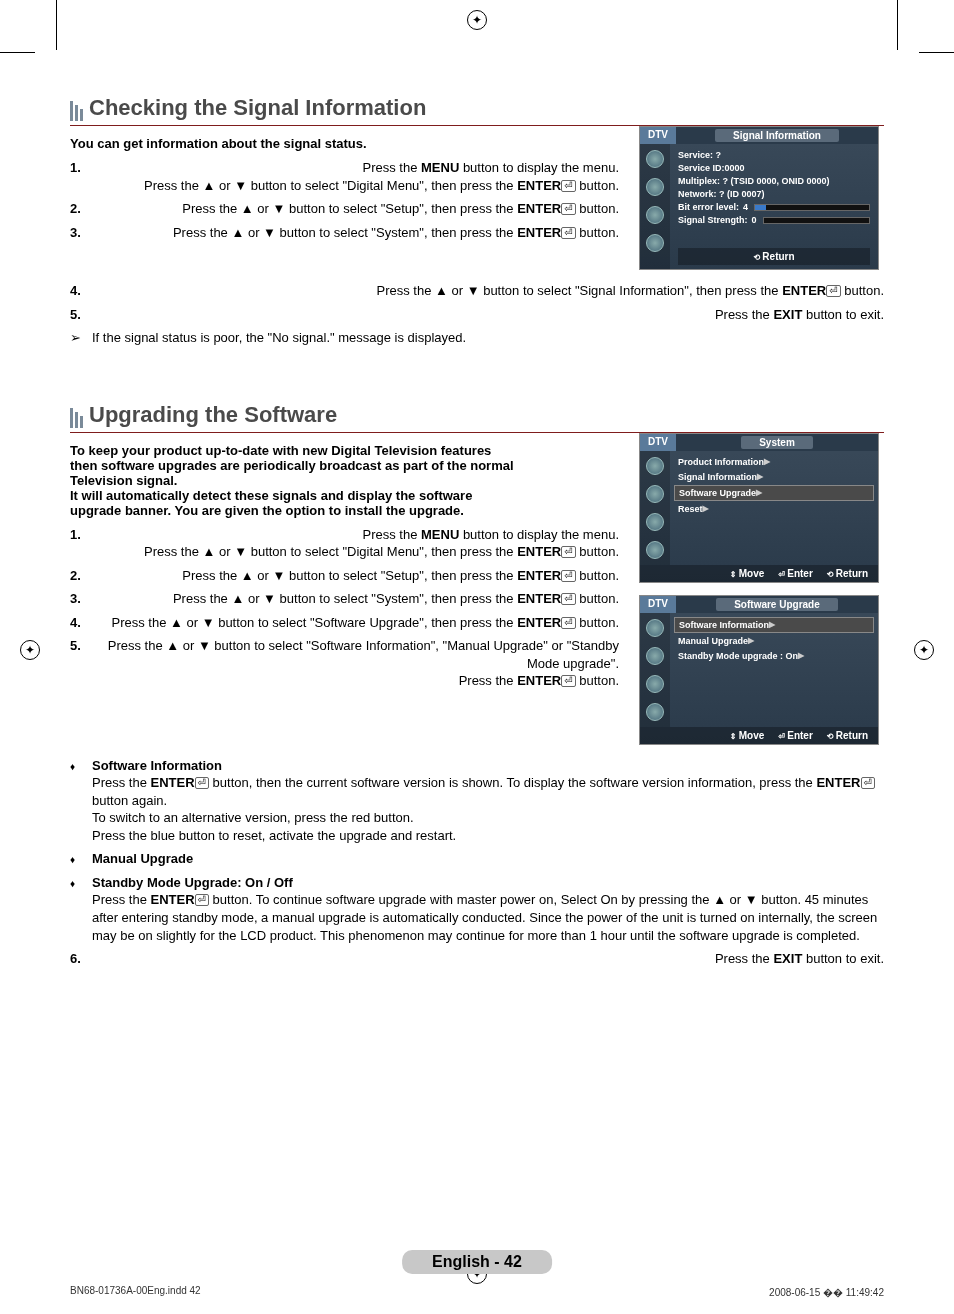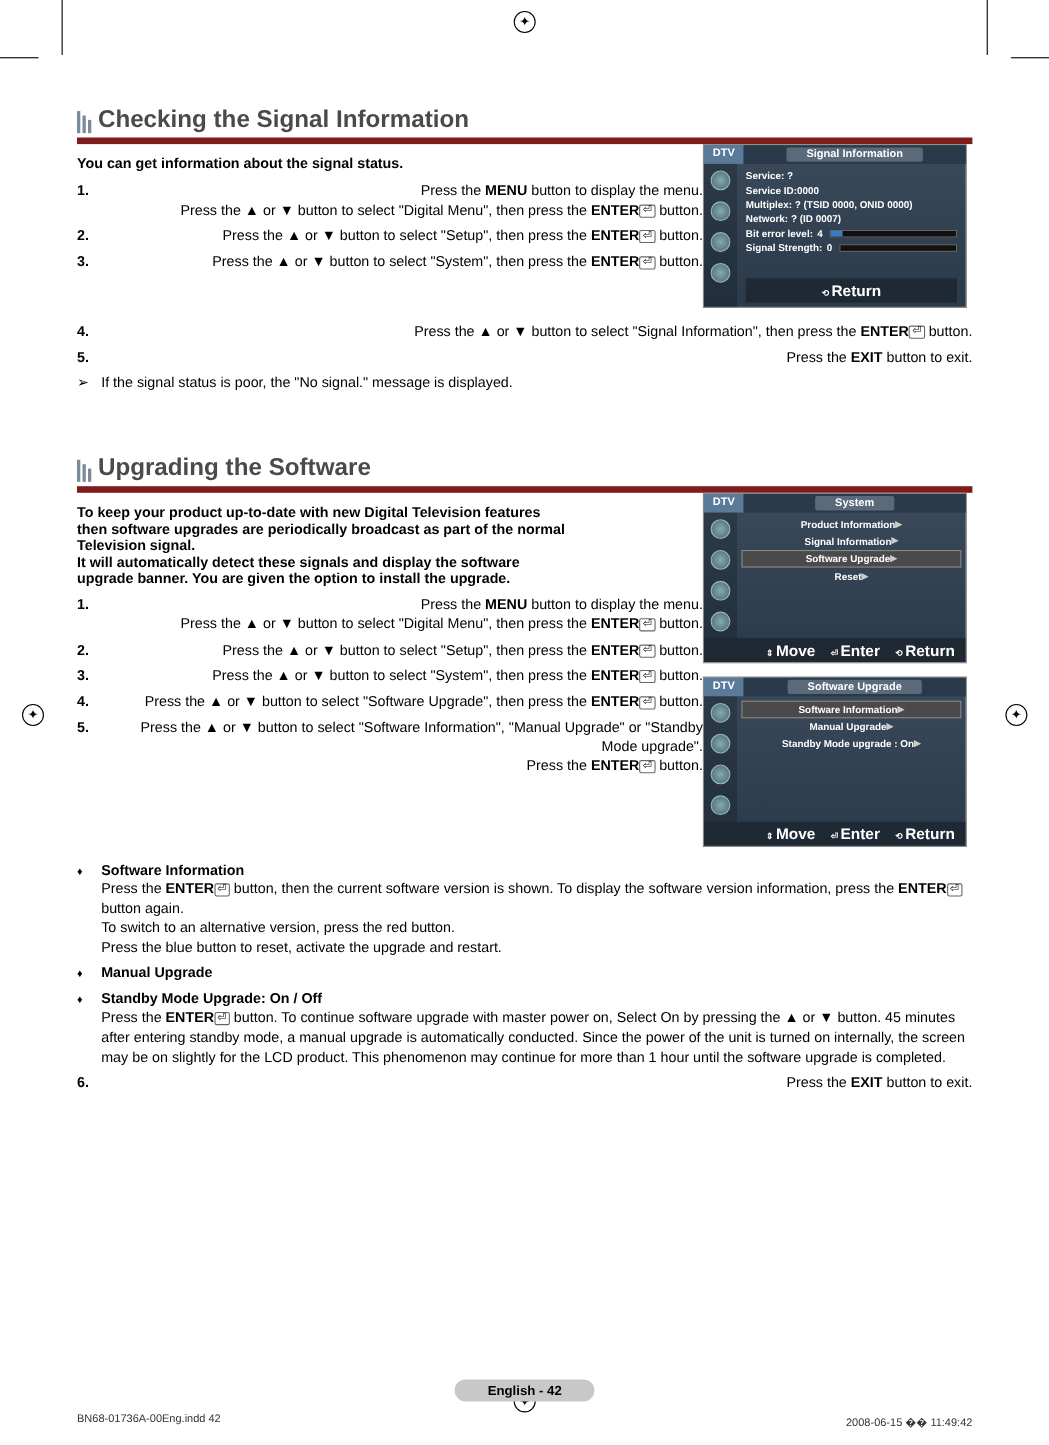--- a/index.html
+++ b/index.html
@@ -29,21 +29,21 @@
   .page {
     position: absolute;
     top: 60px; left: 70px; right: 70px; bottom: 60px;
   }
   .section {
     margin-top: 35px;
     position: relative;
   }
   .section-title-row {
     display:flex; align-items:flex-end;
-    border-bottom: 6px solid #7f1d1d;
+    border-bottom: 1px solid #7f1d1d;
   }
   .bars {
     display:flex; gap:2px; align-items:flex-end; padding-bottom:4px; margin-right:6px;
   }
   .bars span { width:3px; background:#7a8a99; }
   .bars span:nth-child(1){height:20px}
   .bars span:nth-child(2){height:16px}
   .bars span:nth-child(3){height:12px}
   h1 {
     font-size: 22px;
@@ -51,21 +51,21 @@
     color: #4a4a4a;
     padding-bottom: 4px;
   }
   .intro {
     font-size: 13px;
     font-weight: bold;
     margin: 10px 0 8px 0;
     max-width: 450px;
   }
   .content-row {
-    display:flex; 
+    display:flex; gap:20px;
   }
   .text-col { flex:1; }
   .shot-col { width:245px; flex-shrink:0; }
   ol.steps { list-style:none; font-size:13px; }
   ol.steps > li { display:flex; margin-bottom:6px; line-height:1.35; }
   ol.steps > li > .num { width:22px; flex-shrink:0; font-weight:bold; }
   ol.steps > li > .txt { flex:1;text-align:right; }
   .note-row { display:flex; font-size:13px; margin-top:2px; line-height:1.35; }
   .note-row .arrow { width:22px; flex-shrink:0; }
   .note-row .arrow::before { content:"➢"; }
@@ -92,35 +92,35 @@
   .osd-title { background:#5a6a7a; padding:1px 18px; border-radius:2px; font-size:10px; font-weight:bold;}
   .osd-body { display:flex; }
   .osd-icons { width:30px; background:rgba(0,0,0,0.2); display:flex; flex-direction:column; align-items:center; padding:6px 0; gap:10px;}
   .osd-icons .ic { width:18px; height:18px; border-radius:50%; background:radial-gradient(#8aa,#467); border:1px solid #9bb;}
   .osd-content { flex:1; padding:6px 8px 4px 8px; }
   .info-line { font-size:9px; font-weight:bold; margin-bottom:3px; display:flex; align-items:center;}
   .info-line .lbl { flex:0 0 auto; }
   .info-line .val { margin-left:4px; }
   .bar-bg { flex:1; height:7px; background:#111; margin-left:6px; border:1px solid #666;}
   .bar-fill { height:100%; background:#3a7aca; }
-  .menu-item { font-size:9px; font-weight:bold; padding:2px 4px; margin-bottom:1px; display:flex; justify-content:center; align-items:center;}
+  .menu-item { font-size:9px; font-weight:bold; padding:2px 4px; margin-bottom:1px; display:flex; justify-content:flex-start; align-items:center;}
   .menu-item.sel { background:#4a4a4a; border:1px solid #888; color:#fff;}
   .menu-item .chev { font-size:8px; color:#ccc;}
-  .osd-footer { display:flex; justify-content:flex-end; gap:14px; padding:3px 10px; background:rgba(0,0,0,0.3); font-size:14px; font-weight:bold;}
+  .osd-footer { display:flex; justify-content:flex-end; gap:14px; padding:3px 10px; background:rgba(0,0,0,0.3); font-size:10px; font-weight:bold;}
   .osd-footer.center { justify-content:center; }
   .osd-footer span::before { content:"⟲ "; font-size:8px;}
   .osd-footer .mv::before { content:"⇕ ";}
   .osd-footer .en::before { content:"⏎ ";}
   .osd-footer .rt::before { content:"⟲ ";}
   
   .page-num-pill {
     position:absolute;
     bottom:40px; left:50%; transform:translateX(-50%);
     background:#c8c8c8; border-radius:10px;
-    padding:3px 30px; font-size:12px; font-weight:bold;
+    padding:3px 30px; font-size:16px; font-weight:bold;
   }
   .footer-line {
     position:absolute; bottom:15px; left:70px; right:70px;
     display:flex; justify-content:space-between;
     font-size:10px; color:#333;
   }
 </style>
 </head>
 <body>
 

